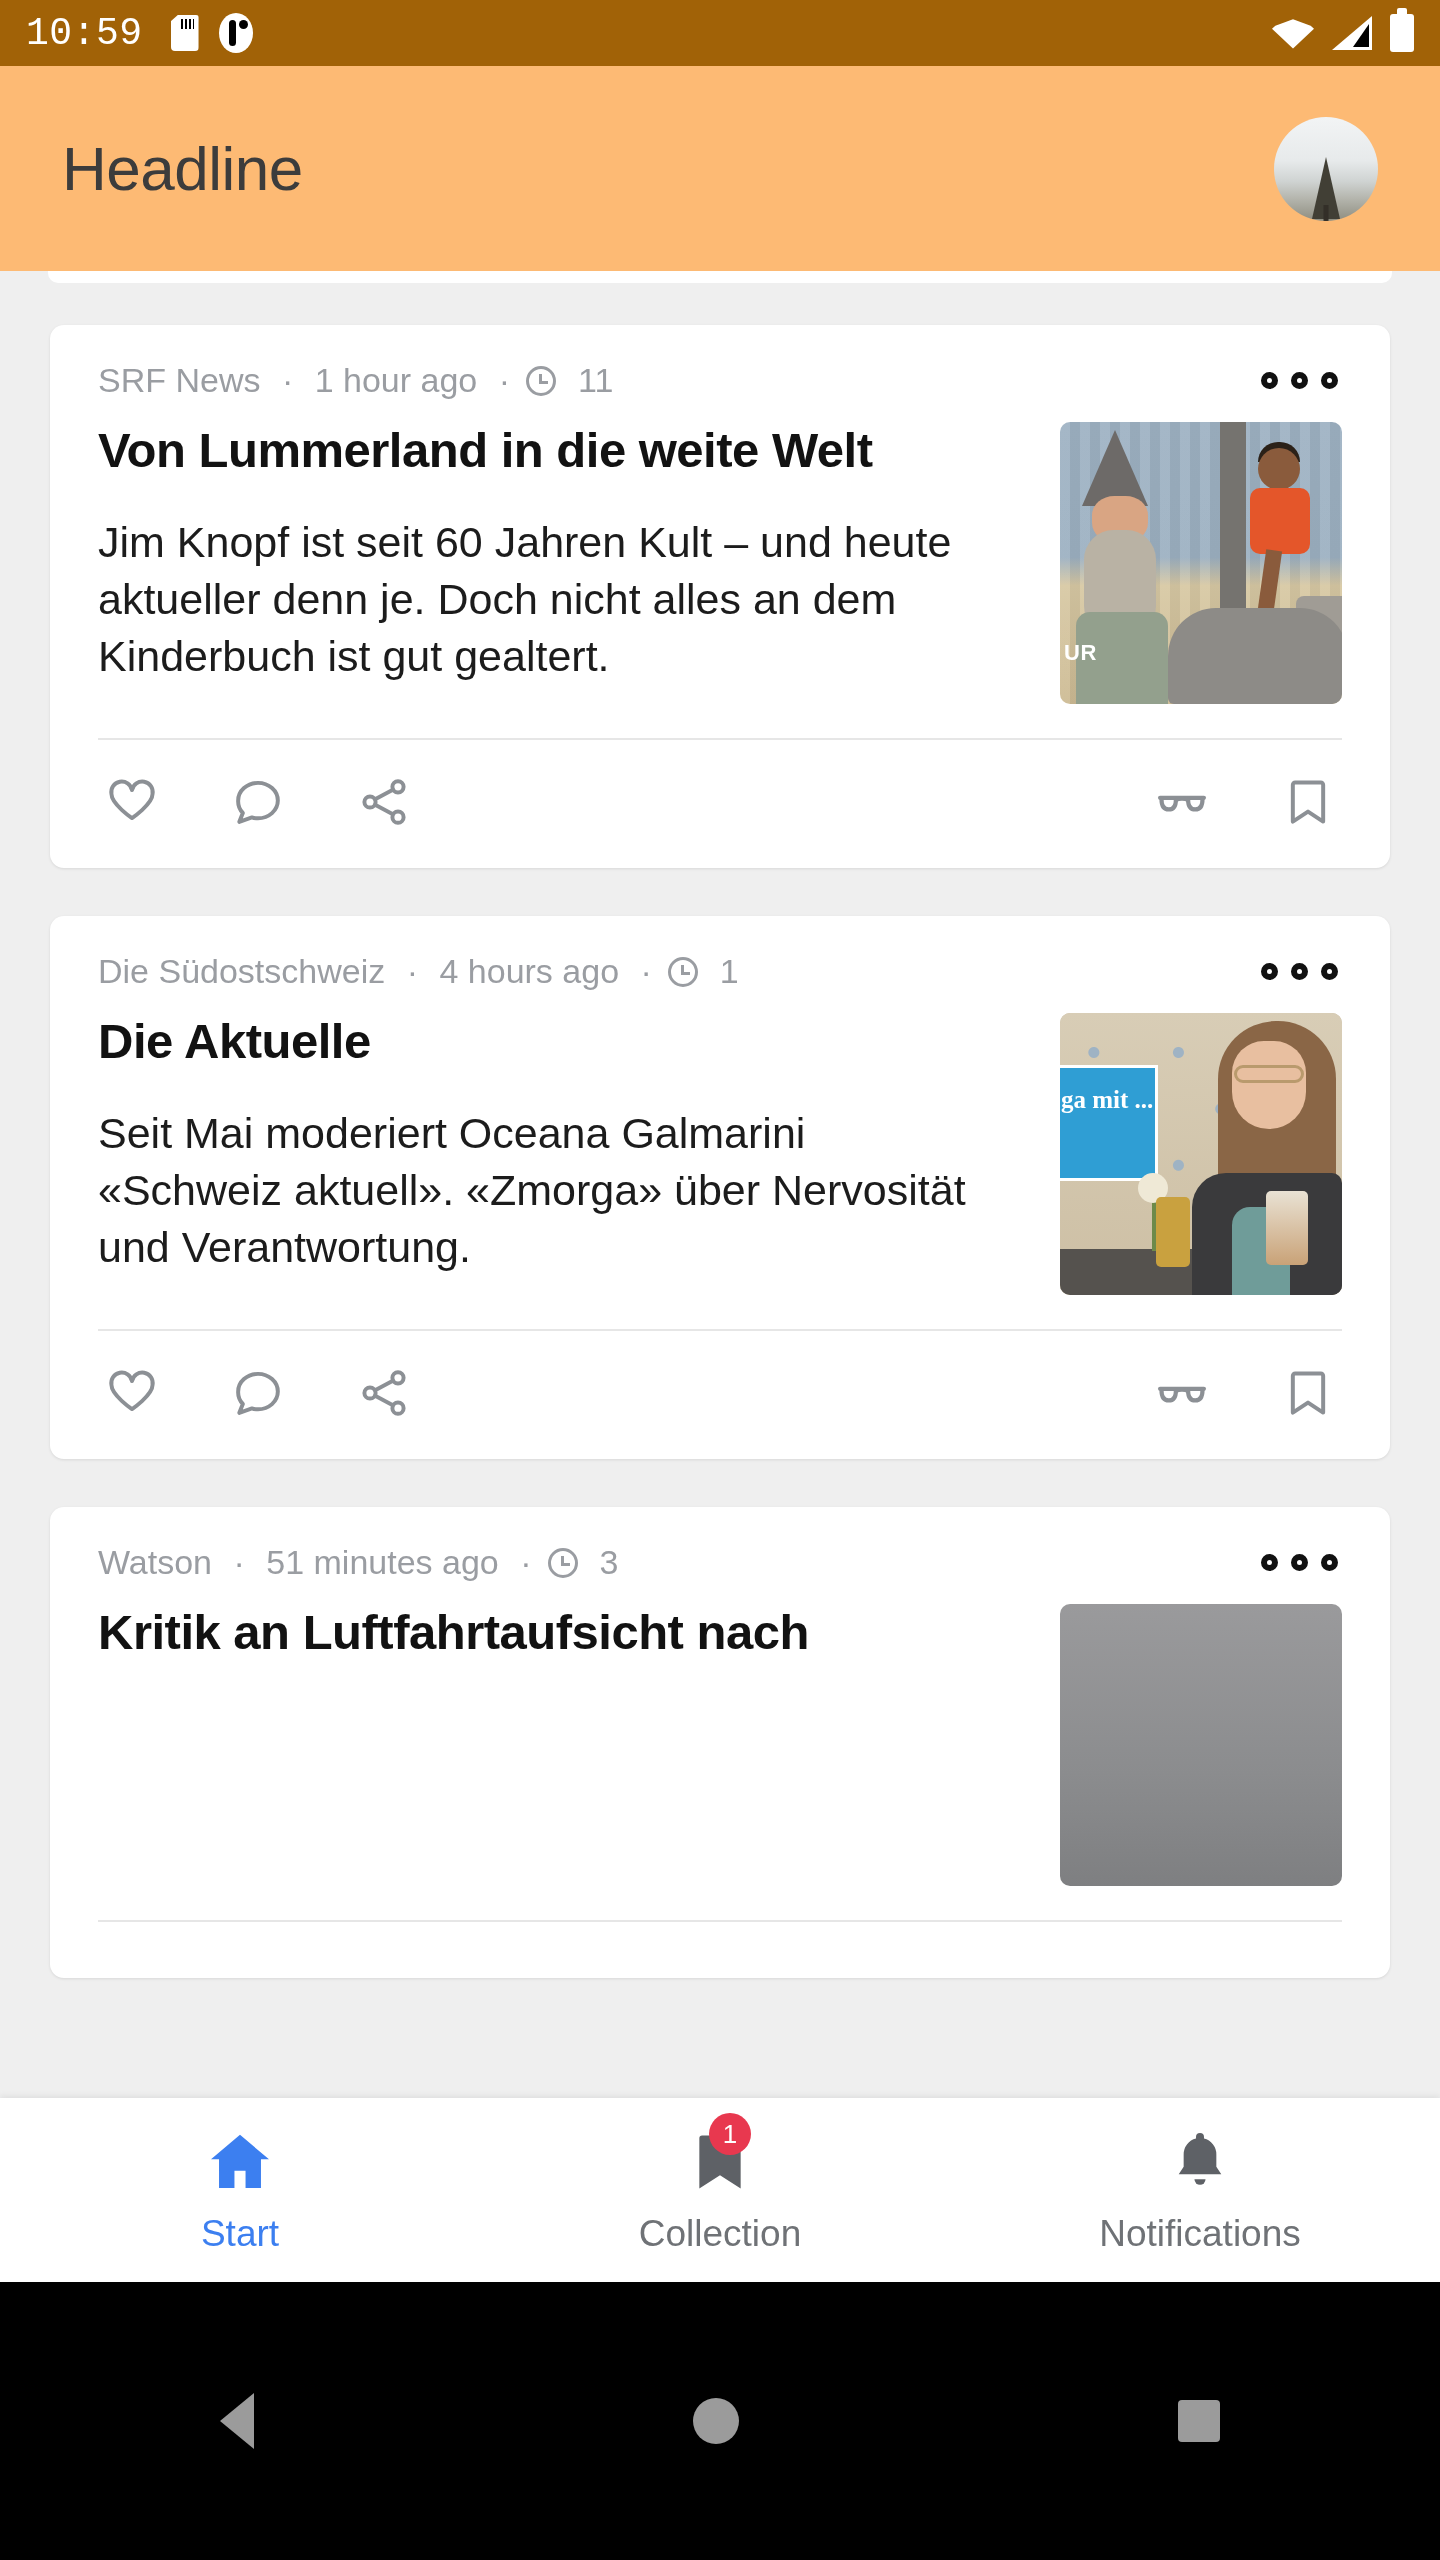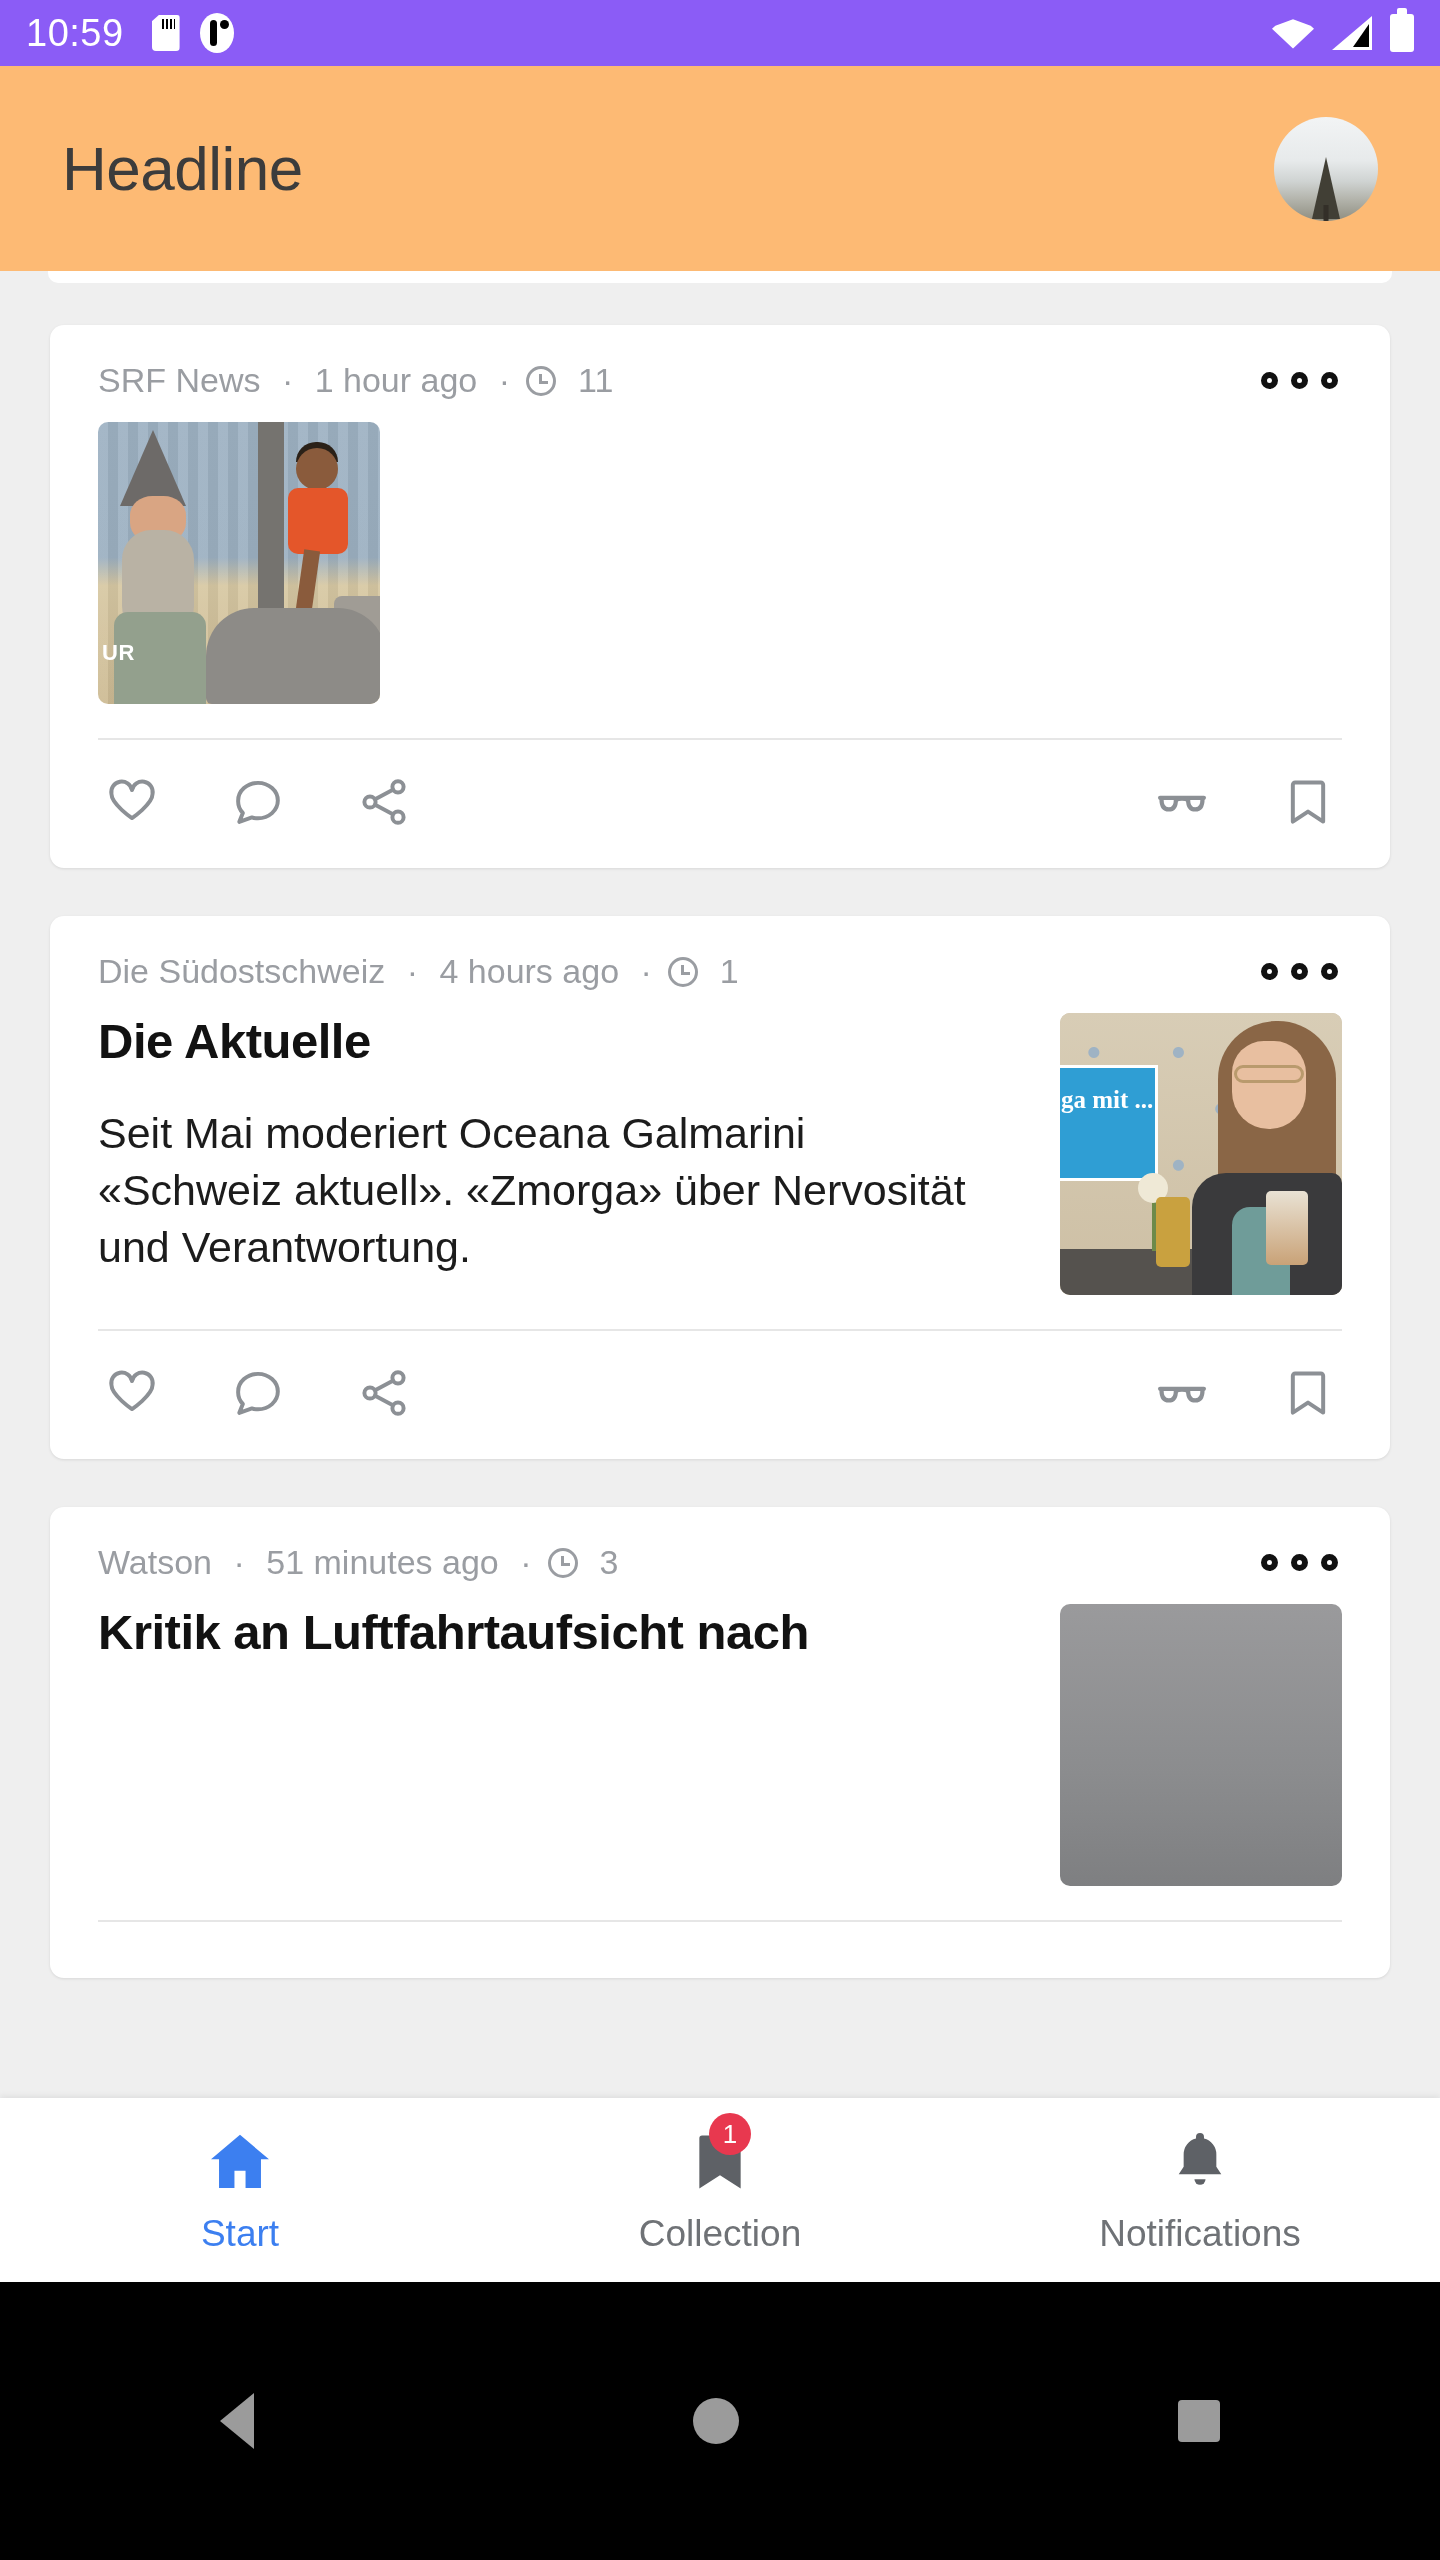--- a/index.html
+++ b/index.html
@@ -6,22 +6,22 @@
   html, body {
     width:1440px; height:2560px;
     font-family:"Liberation Sans", sans-serif;
     background:#000; overflow:hidden;
   }
   .phone { position:relative; width:1440px; height:2560px; background:#EFEFEF; }
 
   
   .statusbar {
     position:absolute; top:0; left:0; width:1440px; height:66px;
-    background:#8b5cf6; color:#fff;
-    display:flex; align-items:center; padding:0 26px;
+    background:#a16207; color:#fff;
+    display:flex; align-items:center; padding:0 26px;font-family:Liberation Mono, monospace;
   }
   .sb-time { font-size:38px; letter-spacing:.5px; }
   .sb-left-icons { display:flex; align-items:center; gap:20px; margin-left:28px; }
   .sb-spacer { flex:1; }
   .sb-right-icons { display:flex; align-items:center; gap:18px; }
 
   .ic-sd { width:28px; height:36px; background:#fff; border-radius:3px 3px 4px 4px;
            position:relative; clip-path:polygon(26% 0,100% 0,100% 100%,0 100%,0 18%); }
   .ic-sd::after{ content:""; position:absolute; top:4px; right:5px; width:13px; height:10px;
            background:repeating-linear-gradient(90deg,#000 0 2px,#fff 2px 4px); }
@@ -247,20 +247,24 @@
         </div>
         <div class="meta-spacer"></div>
         <div class="dots">
           <span class="dot"></span>
           <span class="dot"></span>
           <span class="dot"></span>
         </div>
       </div>
 
       <div class="card-body">
+        <div class="card-text">
+          <div class="card-title">Von Lummerland in die weite Welt</div>
+          <div class="card-desc">Jim Knopf ist seit 60 Jahren Kult – und heute aktueller denn je. Doch nicht alles an dem Kinderbuch ist gut gealtert.</div>
+        </div>
         <div class="thumb t1">
           <div class="wall"></div>
           <div class="wiz-hat"></div>
           <div class="wiz-face"></div>
           <div class="wiz-beard"></div>
           <div class="wiz-robe"></div>
           <div class="pole"></div>
           <div class="boy-hair"></div>
           <div class="boy-head"></div>
           <div class="boy-shirt"></div>

